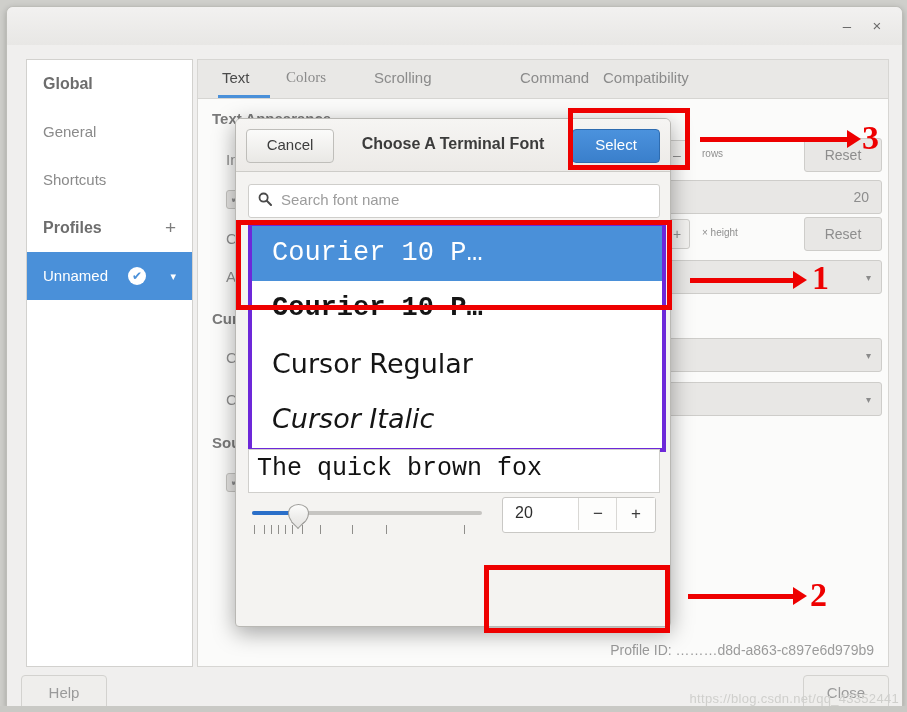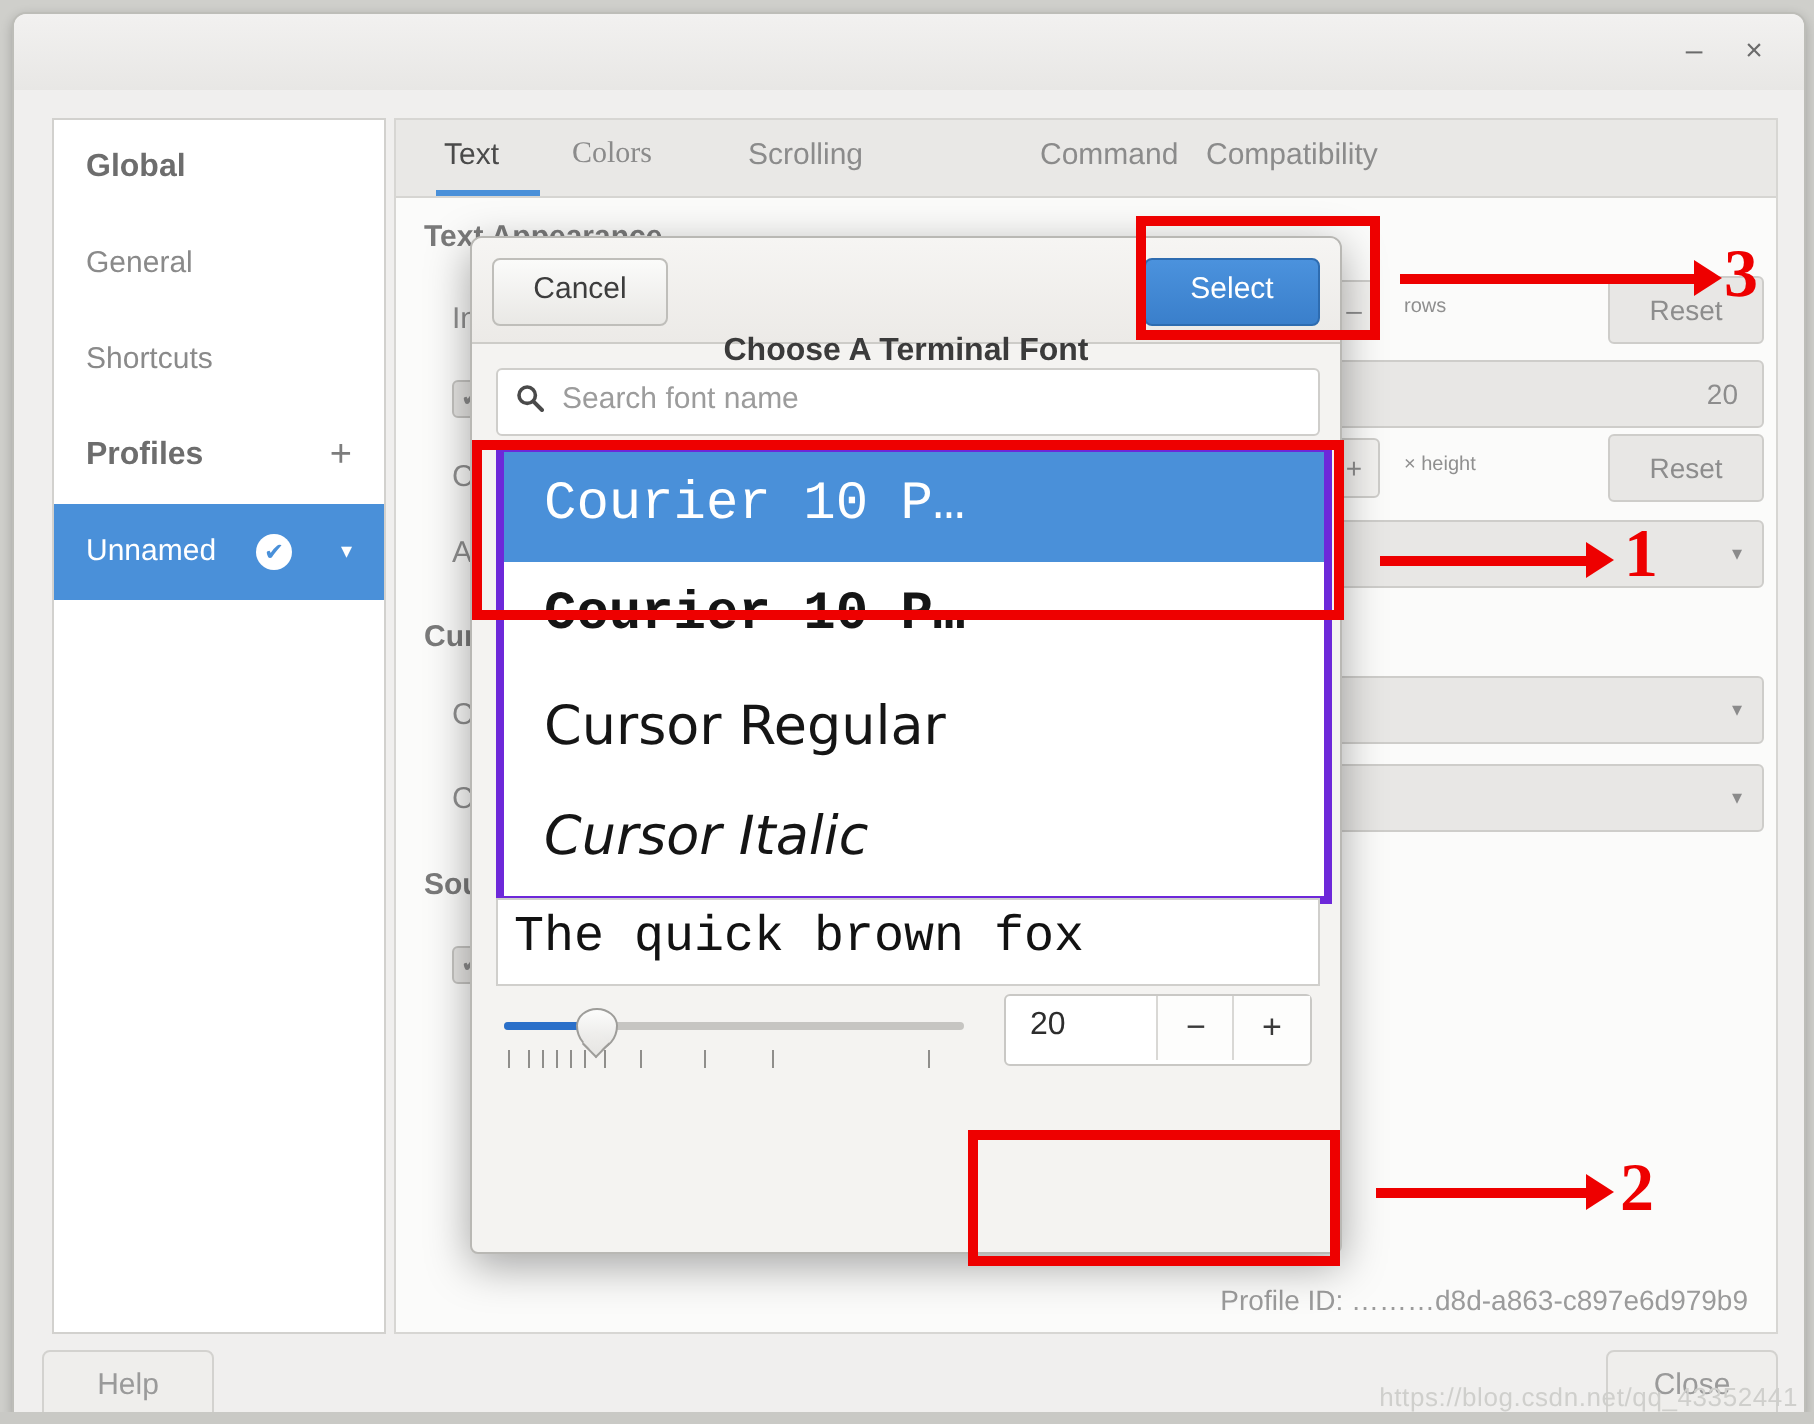--- a/index.html
+++ b/index.html
@@ -247,21 +247,20 @@
     background: linear-gradient(180deg,#f6f5f3 0%,#eceae7 100%);
     border-bottom: 1px solid #cdccc8;
   }
   .dlg-title {
     position: absolute;
     left: 0; right: 0; top: 16px;
     text-align: center;
     font-size: 16px;
     font-weight: bold;
     color: #3b3b3b;
-    margin-top: 32px;
   }
   .dlg-cancel {
     position: absolute;
     left: 10px; top: 10px;
     width: 86px; height: 32px;
     background: linear-gradient(180deg,#fbfbfa 0%,#e9e8e5 100%);
     border: 1px solid #bfbeba;
     border-radius: 4px;
     font-size: 15px; color: #3d3d3d;
     line-height: 30px; text-align: center;

